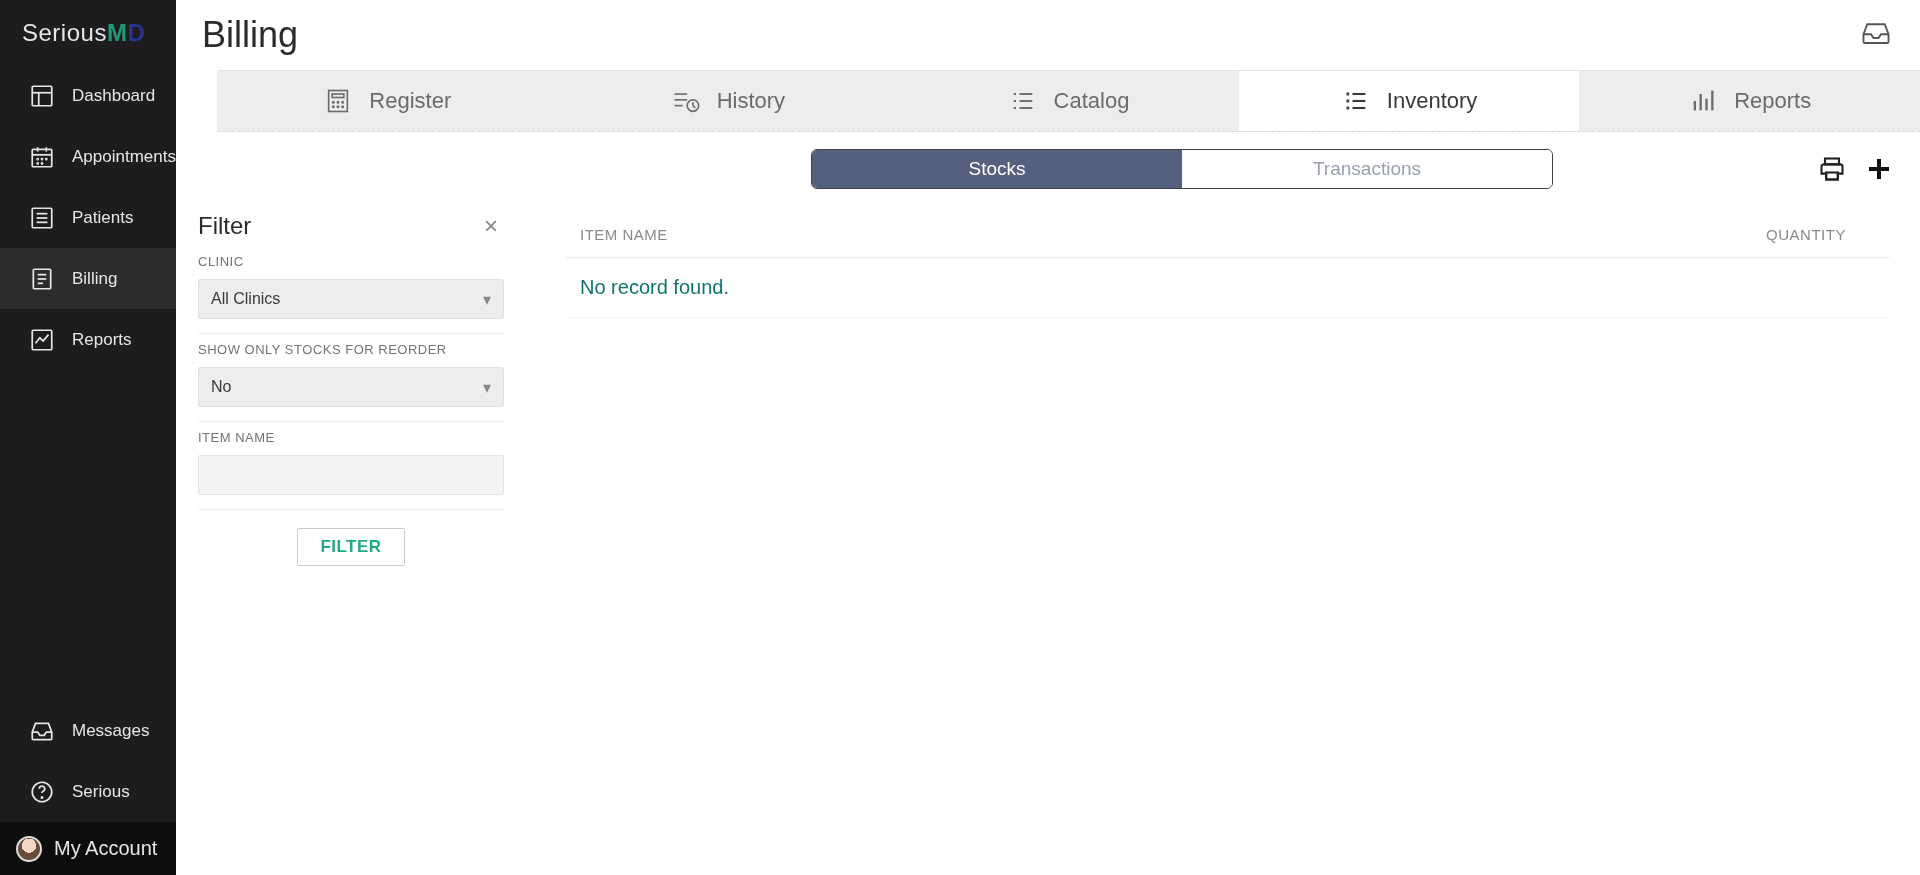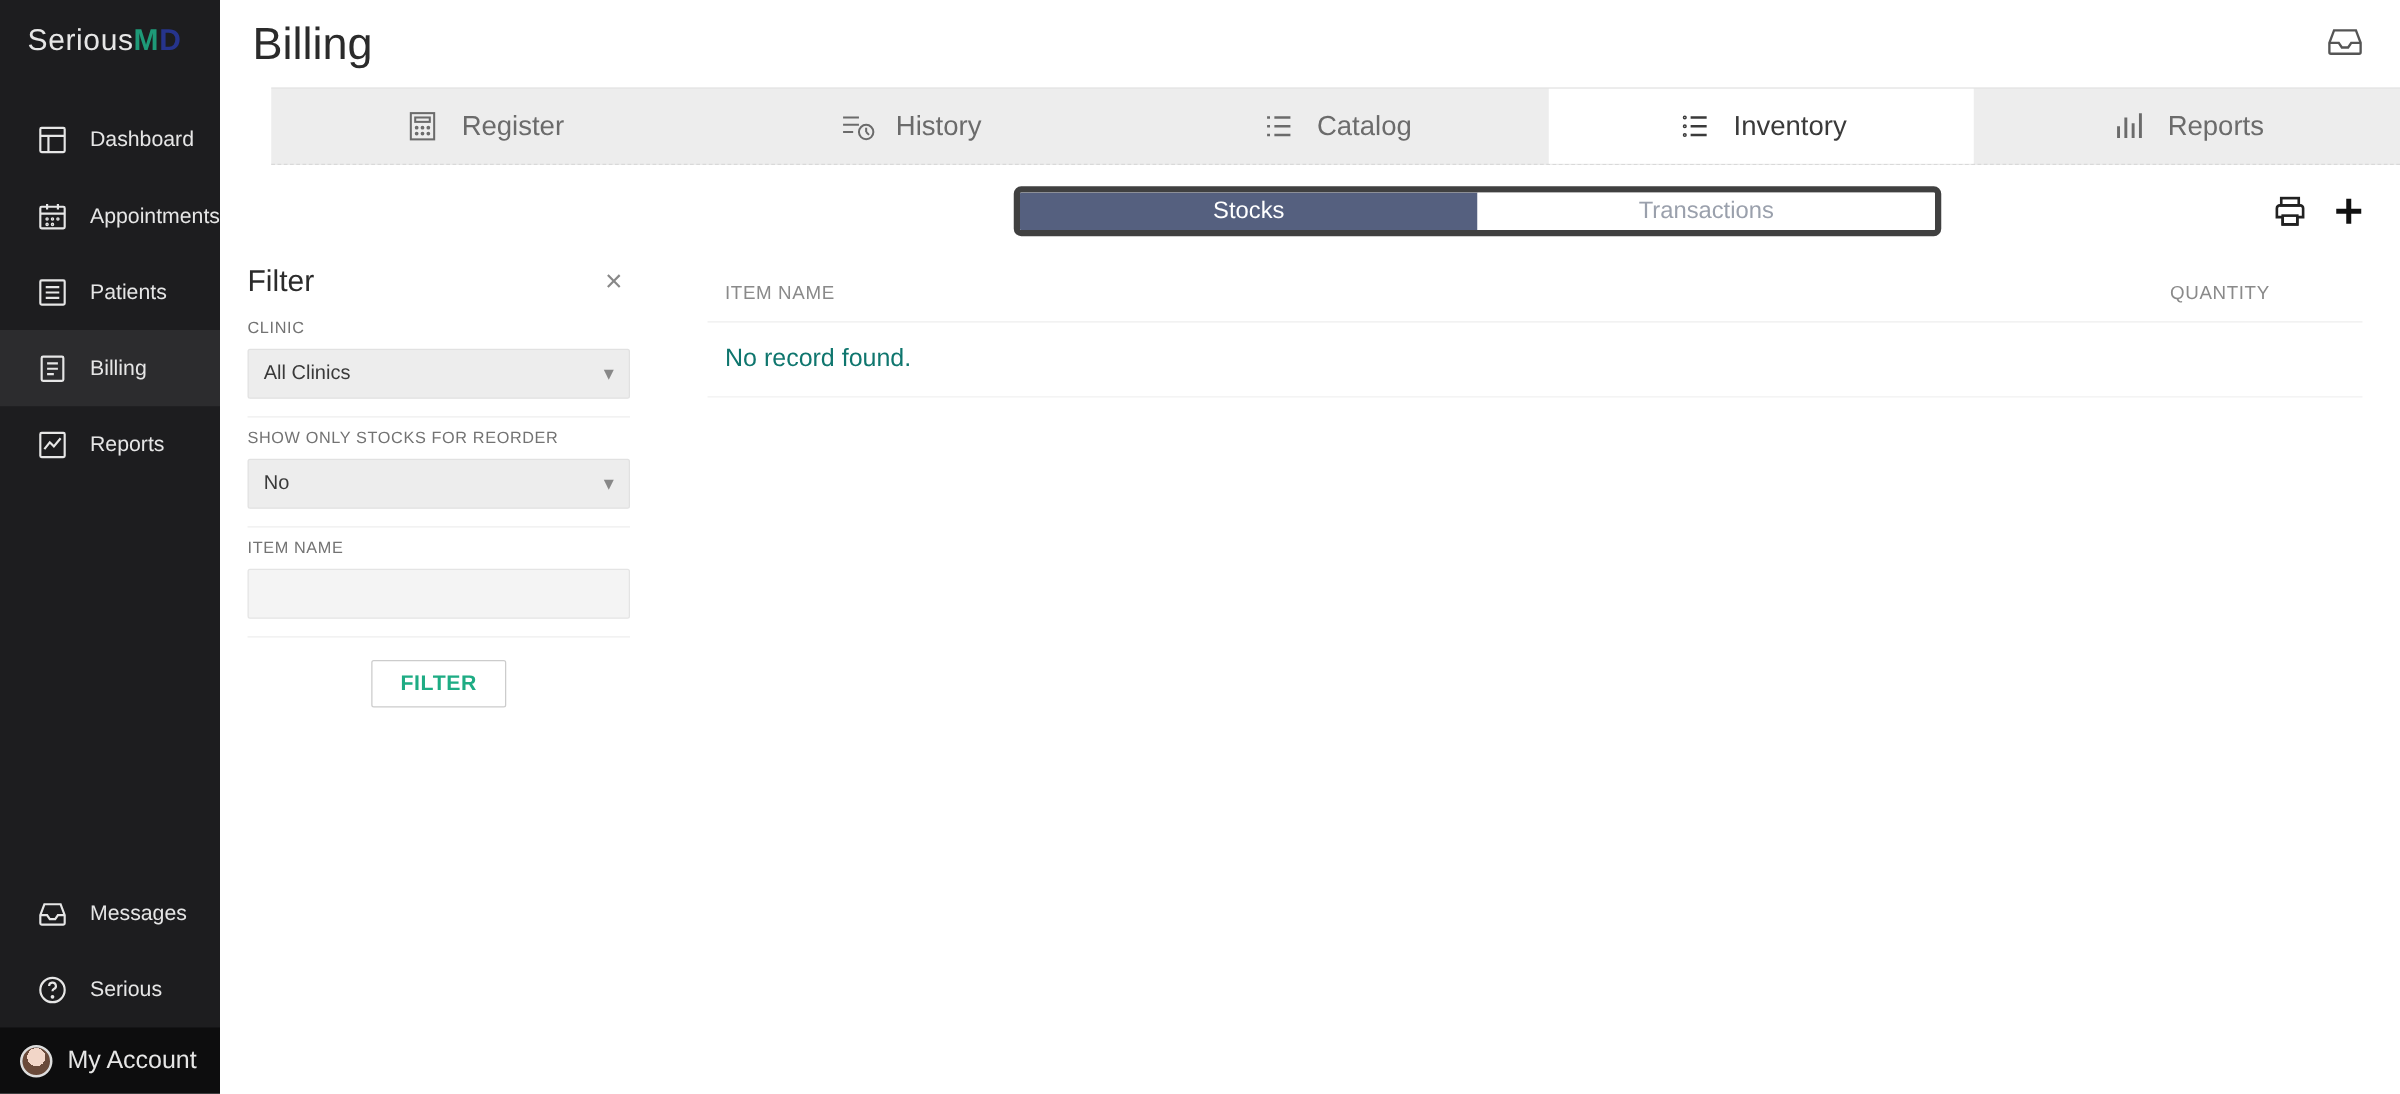--- a/index.html
+++ b/index.html
@@ -1,20 +1,20 @@
 <!DOCTYPE html>
 <html><head>
 <meta charset="utf-8">
 <style>
   * { box-sizing: border-box; margin: 0; padding: 0; }
   html, body { height: 100%; font-family: "Segoe UI", "Helvetica Neue", Arial, sans-serif; color: #333; }
   body { display: flex; width: 1920px; height: 875px; overflow: hidden; background: #fff; }
 
   
-  .sidebar { width: 176px; background: #1d1d1f; color: #e6e6e6; display: flex; flex-direction: column; gap: 16px; }
+  .sidebar { width: 176px; background: #1d1d1f; color: #e6e6e6; display: flex; flex-direction: column; }
   .brand { height: 65px; display: flex; align-items: center; padding-left: 22px; }
   .brand-text { font-size: 24px; color: #e6e6e6; font-weight: 300; letter-spacing: 0.5px; }
   .brand-md { font-weight: 600; }
   .brand-m { color: #1e9a78; }
   .brand-d { color: #26348c; }
 
   .nav-section { display: flex; flex-direction: column; }
   .nav-item { display: flex; align-items: center; height: 61px; padding-left: 28px; gap: 16px; color: #e6e6e6; cursor: pointer; }
   .nav-item.active { background: #2c2c2e; }
   .nav-item .nav-label { font-size: 17px; }
@@ -36,21 +36,21 @@
   .subtab { flex: 1; display: flex; align-items: center; justify-content: center; gap: 16px; font-size: 22px; color: #6b6b6b; cursor: pointer; }
   .subtab.active { background: #fff; color: #3a3a3a; }
   .subtab-icon { width: 30px; height: 30px; display: flex; align-items: center; justify-content: center; }
   .subtab-icon svg { stroke: #6b6b6b; }
   .subtab.active .subtab-icon svg { stroke: #3a3a3a; }
 
   .content { flex: 1; display: flex; flex-direction: column; }
 
   .toolbar-row { height: 74px; display: flex; align-items: center; padding: 0 20px 0 20px; }
   .seg-wrap { flex: 1; display: flex; justify-content: center; }
-  .segmented { display: flex; width: 742px; height: 40px; border: 5px solid #404040; border-radius: 6px; overflow: hidden; }
+  .segmented { display: flex; width: 742px; height: 40px; border: 1px solid #404040; border-radius: 6px; overflow: hidden; }
   .seg-btn { flex: 1; display: flex; align-items: center; justify-content: center; font-size: 19px; cursor: pointer; }
   .seg-btn.active { background: #55607f; color: #fff; }
   .seg-btn:not(.active) { background: #fff; color: #9aa0ac; }
   .toolbar-actions { display: flex; align-items: center; gap: 18px; padding-right: 6px; }
   .toolbar-btn svg { display: block; }
 
   .body-row { flex: 1; display: flex; }
 
   .filter-panel { width: 350px; padding: 6px 22px 0 22px; }
   .filter-header { display: flex; align-items: center; margin-bottom: 14px; }
@@ -61,21 +61,21 @@
   .filter-label { font-size: 13px; letter-spacing: 0.5px; color: #737373; text-transform: uppercase; margin-bottom: 10px; }
   .select { height: 40px; background: #ededed; border: 1px solid #e1e1e1; border-radius: 2px; display: flex; align-items: center; padding: 0 12px; font-size: 16px; color: #3a3a3a; cursor: pointer; position: relative; }
   .select .caret { margin-left: auto; color: #888; }
   .text-input { height: 40px; width: 100%; background: #f4f4f4; border: 1px solid #e4e4e4; border-radius: 2px; padding: 0 10px; font-size: 16px; }
   .filter-actions { display: flex; justify-content: center; padding-top: 10px; }
   .filter-btn { border: 1px solid #ccc; background: #fff; color: #1eac84; font-size: 17px; font-weight: 600; padding: 8px 22px; border-radius: 2px; cursor: pointer; letter-spacing: 0.5px; }
 
   .table-panel { flex: 1; padding: 10px 30px 0 40px; }
   .table-head { display: flex; padding: 10px 14px 14px 14px; border-bottom: 1px solid #eee; color: #8a8a8a; font-size: 15px; letter-spacing: 0.5px; }
   .th-name { flex: 1; }
-  .th-qty { width: 140px; text-align: left; }
+  .th-qty { width: 140px; text-align: center; }
   .empty-msg { padding: 18px 14px; font-size: 20px; color: #0f766e; border-bottom: 1px solid #f1f1f1; }
 </style>
 </head>
 <body>
 
 <aside class="sidebar">
   <div class="brand">
     <span class="brand-text">
       <span>Serious</span><span class="brand-md"><span class="brand-m">M</span><span class="brand-d">D</span></span>
     </span>

